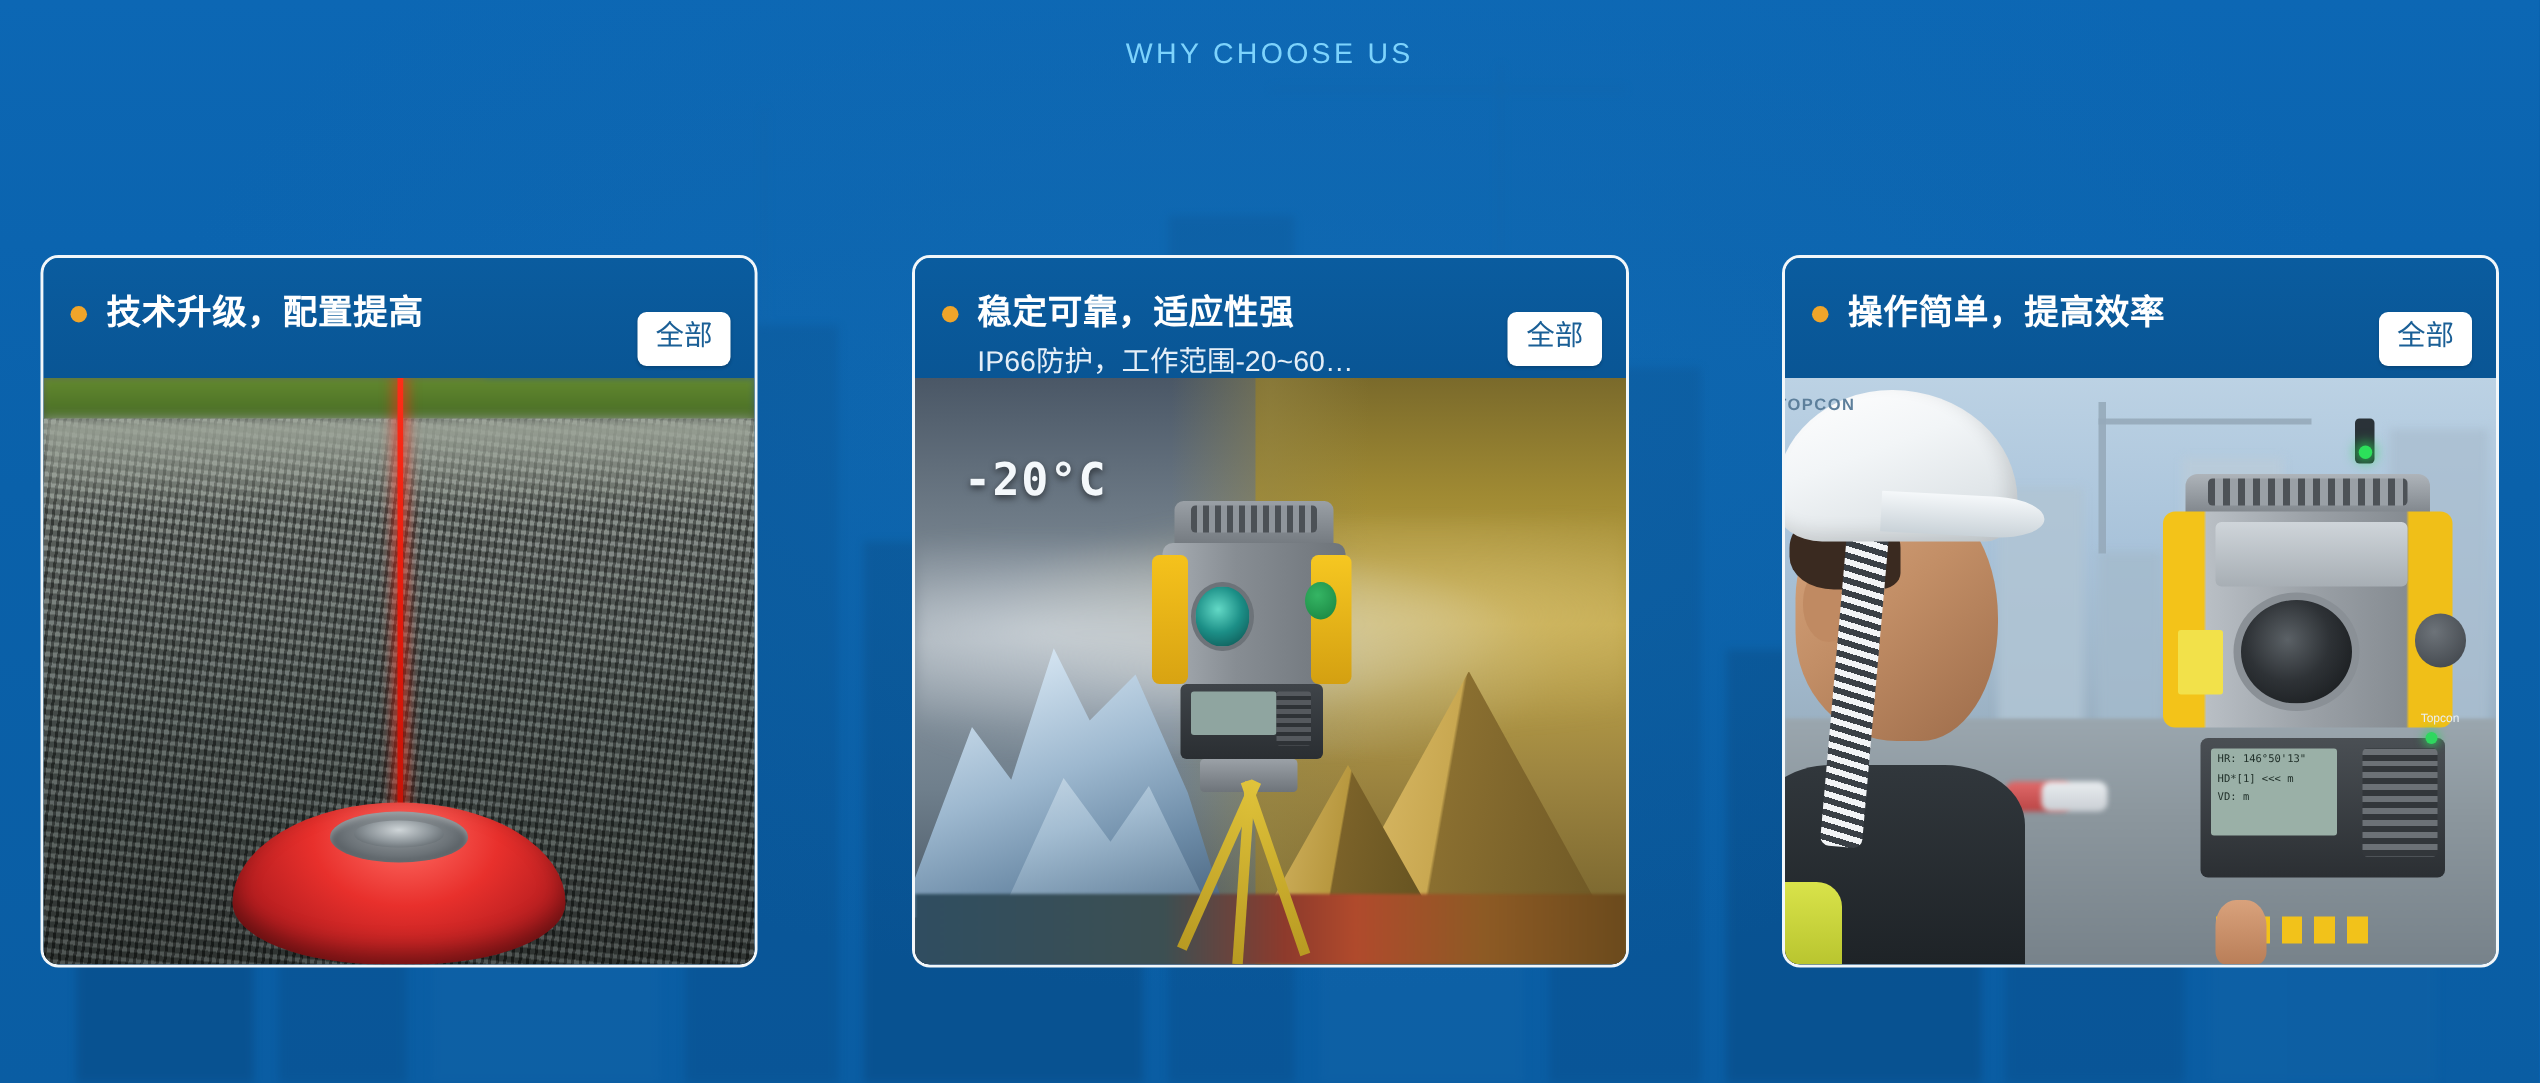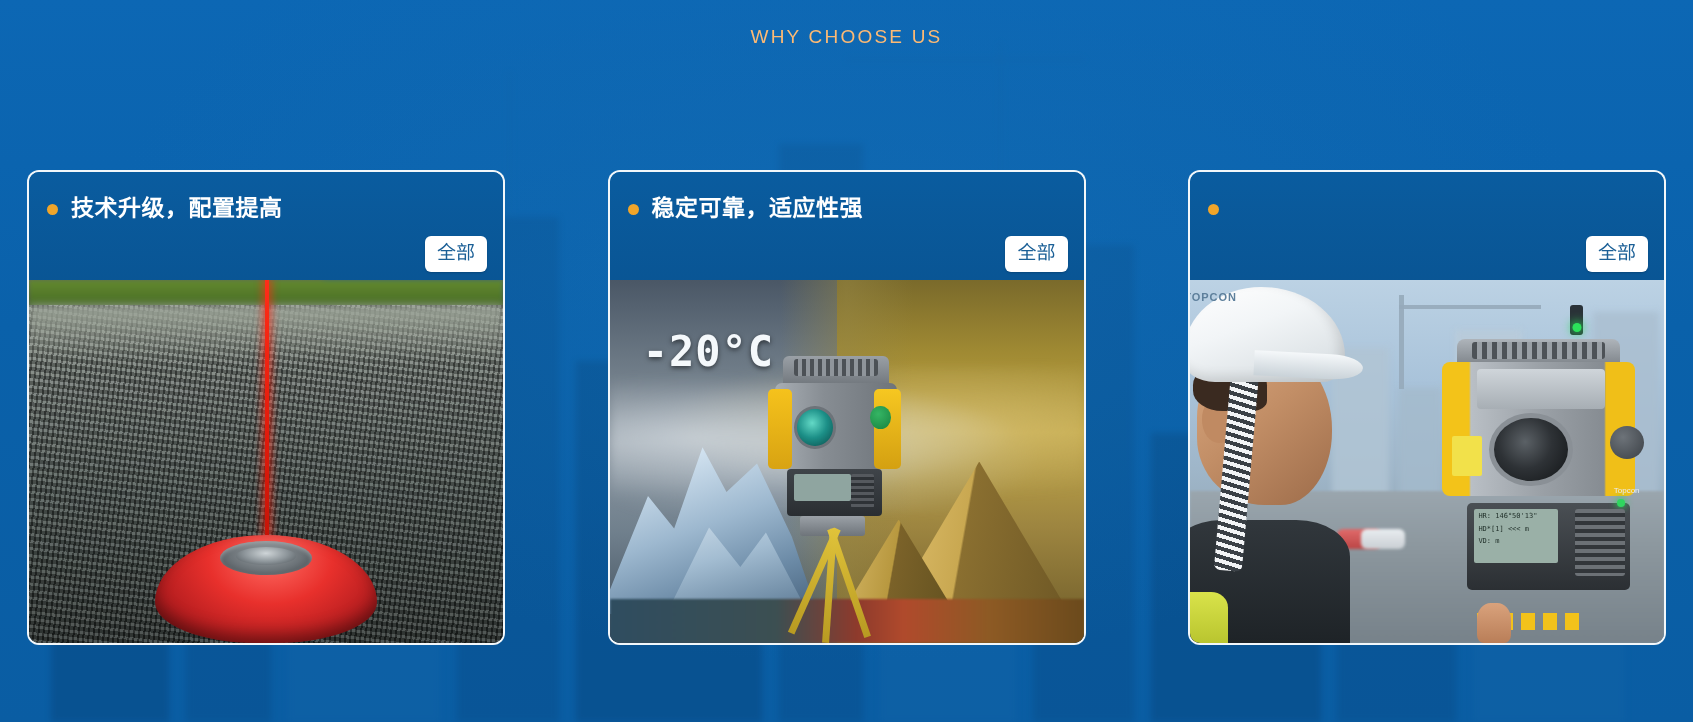--- a/index.html
+++ b/index.html
@@ -81,21 +81,21 @@
   .main-title {
     color: #ffffff;
     font-size: 42px;
     font-weight: 400;
     letter-spacing: 2px;
     line-height: 1.25;
     white-space: nowrap;
   }
   .sub-title {
     margin-top: 12px;
-    color: #fdba74;
+    color: #7dd3fc;
     font-size: 19px;
     letter-spacing: 2.2px;
     font-weight: 400;
   }
 
   
   .cards {
     position: absolute;
     top: 170px;
     left: 27px;
@@ -112,21 +112,21 @@
     border-radius: 12px;
     overflow: hidden;
     position: relative;
     background: #0a5c9f;
     display: flex;
     flex-direction: column;
   }
 
   .card-head {
     position: relative;
-    height: 108px;
+    height: 80px;
     padding: 22px 18px 0 18px;
     flex: 0 0 auto;
     background: linear-gradient(180deg, rgba(10,92,159,.92) 0%, rgba(9,85,148,.95) 100%);
   }
   .head-row {
     display: flex;
     align-items: flex-start;
     gap: 13px;
   }
   .dot {
@@ -320,21 +320,21 @@
   .m2 .ground {
     position: absolute;
     left: 0; right: 0; bottom: 0; height: 12%;
     background: linear-gradient(90deg, #2f4d60 0%, #3c4f52 35%, #8d3a2c 52%, #b04a2c 62%, #8d5a24 80%, #6b4a1c 100%);
     filter: blur(1px);
   }
   .m2 .temp {
     position: absolute;
     font-family: "DejaVu Sans Mono", "Liberation Mono", monospace;
     font-weight: 700;
-    font-size: 42px;
+    font-size: 30px;
     letter-spacing: 1px;
     text-shadow: 0 2px 5px rgba(0,0,0,.55);
   }
   .m2 .temp-cold { left: 7%; top: 13%; color: #f4f8fb; }
   .m2 .temp-hot  { right: 4%; top: 14%; color: #ff3a18; text-shadow: 0 0 10px rgba(255,60,20,.5); }
 
   .m2 .station { position: absolute; left: 47%; bottom: 0; width: 190px; height: 92%; transform: translateX(-50%); }
   .m2 .st-top   { position: absolute; left: 24%; top: 14%; width: 56%; height: 9%; background: linear-gradient(180deg, #9aa0a6 0%, #70767c 100%); border-radius: 6px 6px 2px 2px; }
   .m2 .st-vent  { position: absolute; left: 30%; top: 15%; width: 44%; height: 5%; background: repeating-linear-gradient(90deg, #4c5156 0 4px, #8f959b 4px 8px); border-radius: 3px; }
   .m2 .st-body  { position: absolute; left: 20%; top: 22%; width: 64%; height: 26%; background: linear-gradient(90deg, #a8aeb4 0%, #878d93 40%, #6e747a 100%); border-radius: 7px; }
@@ -519,20 +519,21 @@
       </div>
     </div>
   </div>
 
   <div class="card">
     <div class="card-head">
       <div class="head-row">
         <span class="dot"></span>
         <div class="head-texts">
           <div class="card-title">稳定可靠，适应性强</div>
+          <div class="card-desc">IP66防护，工作范围-20~60…</div>
         </div>
       </div>
       <button class="all-btn">全部</button>
     </div>
     <div class="card-media m2">
       <div class="half-cold"></div>
       <div class="half-hot"></div>
       <div class="blend"></div>
       <div class="clouds"></div>
       <div class="mountain"></div>
@@ -560,20 +561,21 @@
 
       <div class="temp temp-cold">-20°C</div>
     </div>
   </div>
 
   <div class="card">
     <div class="card-head">
       <div class="head-row">
         <span class="dot"></span>
         <div class="head-texts">
+          <div class="card-title">操作简单，提高效率</div>
         </div>
       </div>
       <button class="all-btn">全部</button>
     </div>
     <div class="card-media m3">
       <div class="city">
         <div class="b" style="left:30%;width:12%;height:70%"></div>
         <div class="b" style="left:44%;width:9%;height:52%;background:rgba(164,186,204,.8)"></div>
         <div class="b" style="left:56%;width:14%;height:78%;background:rgba(186,203,217,.85)"></div>
         <div class="b" style="left:72%;width:11%;height:60%"></div>

